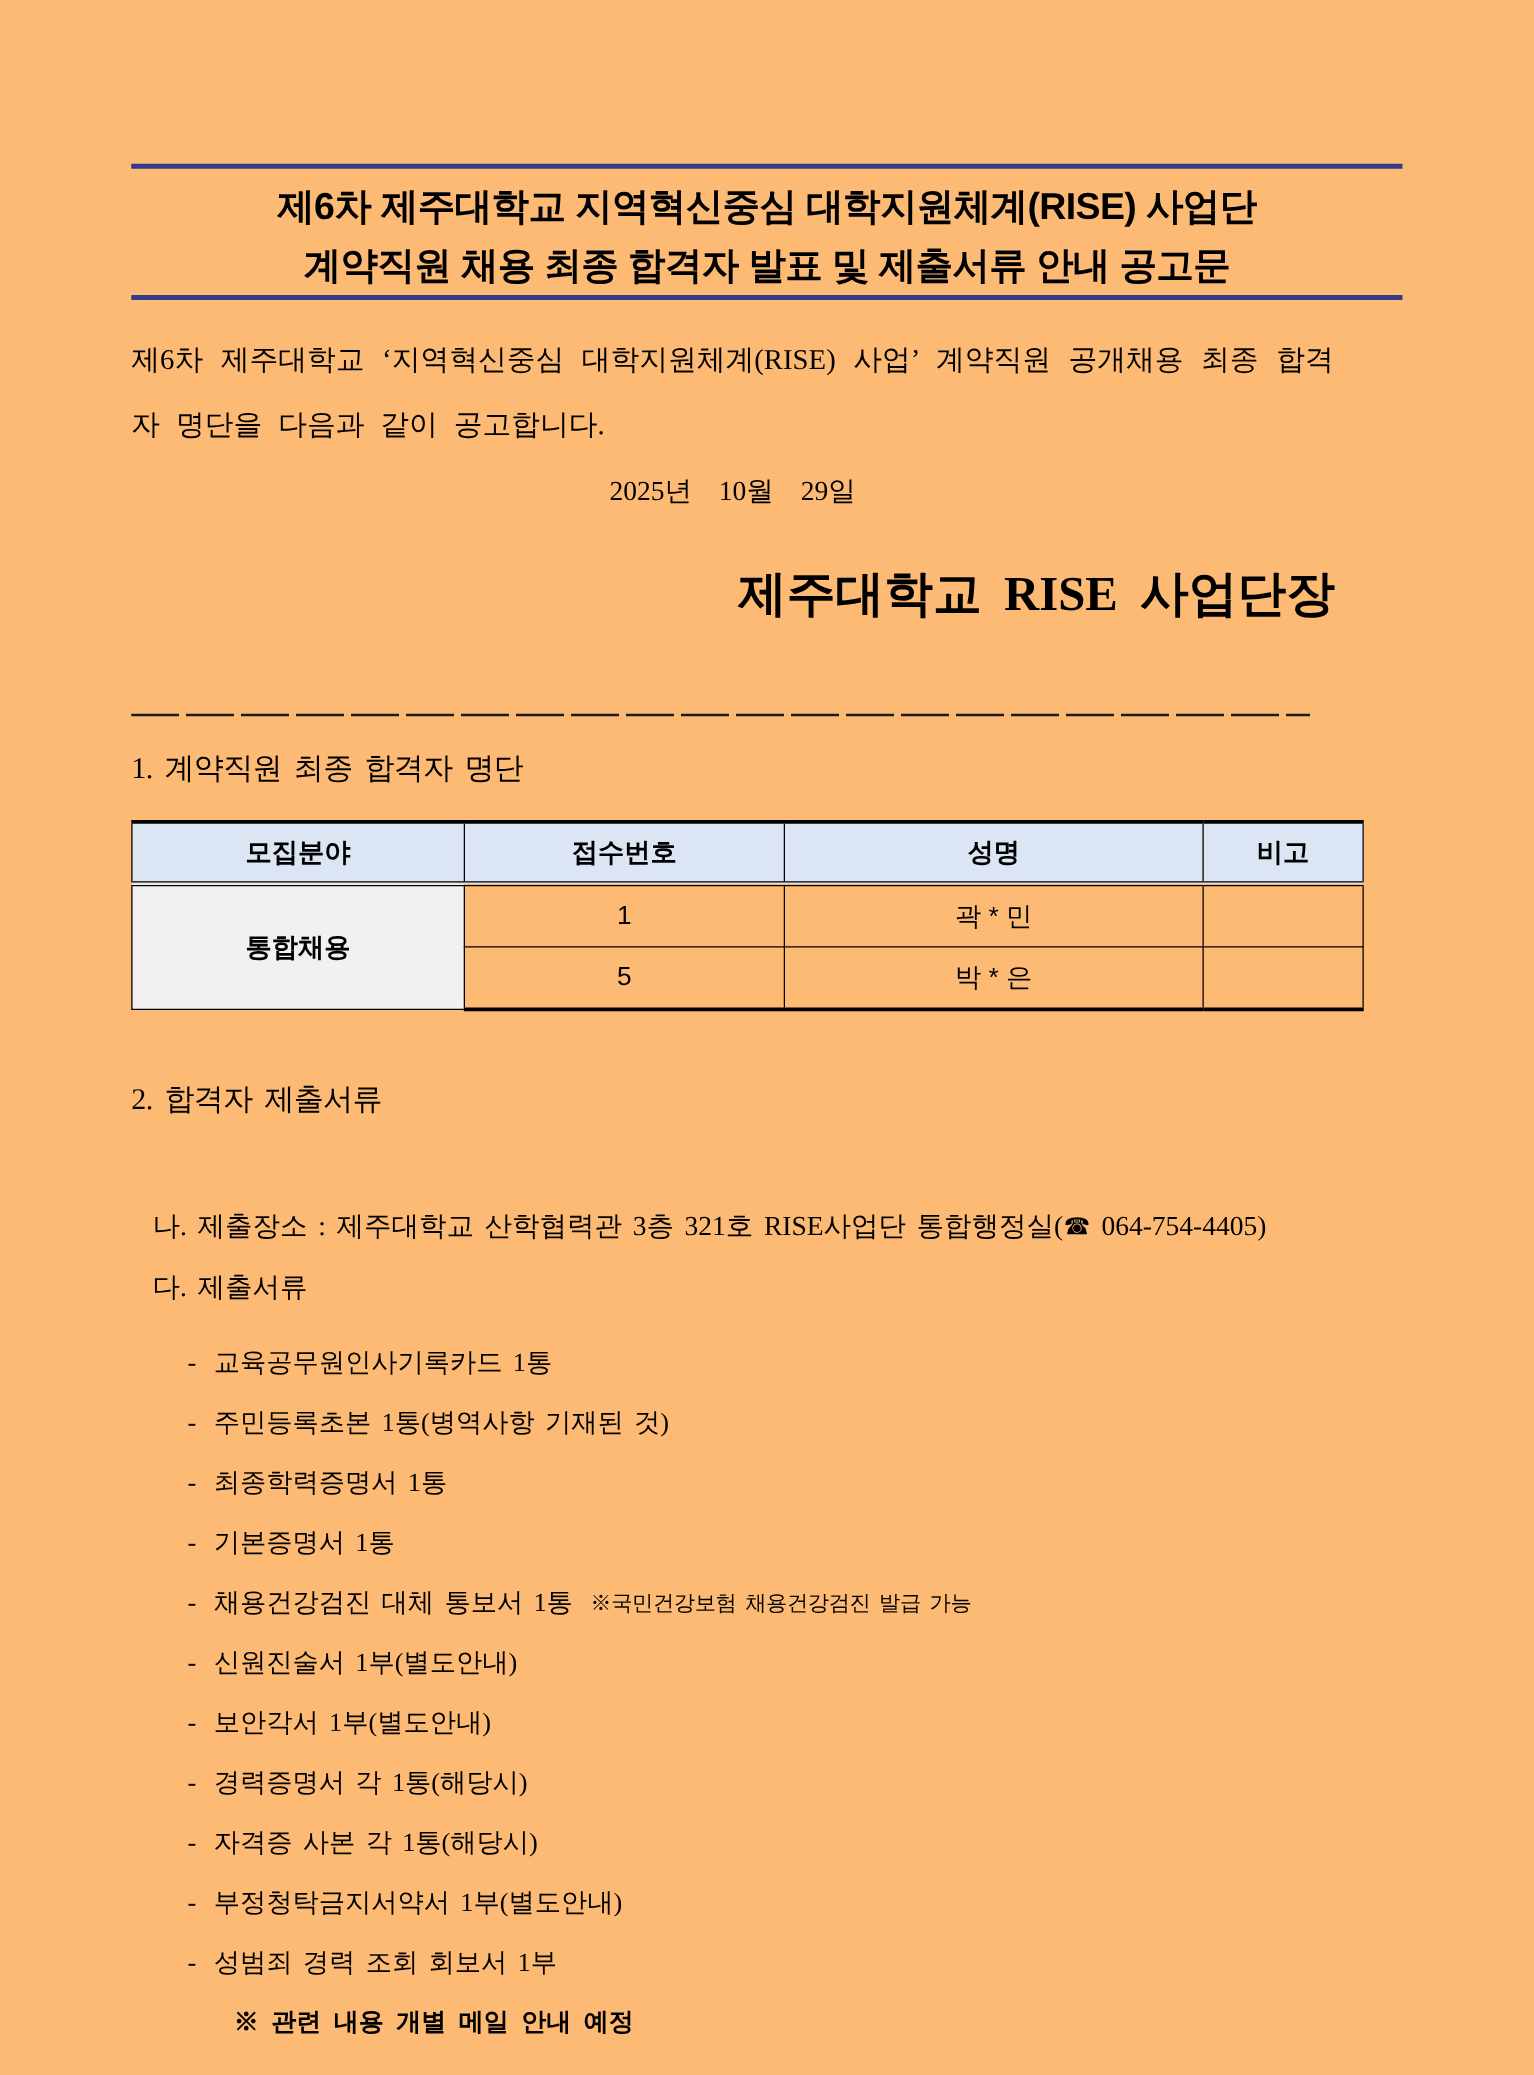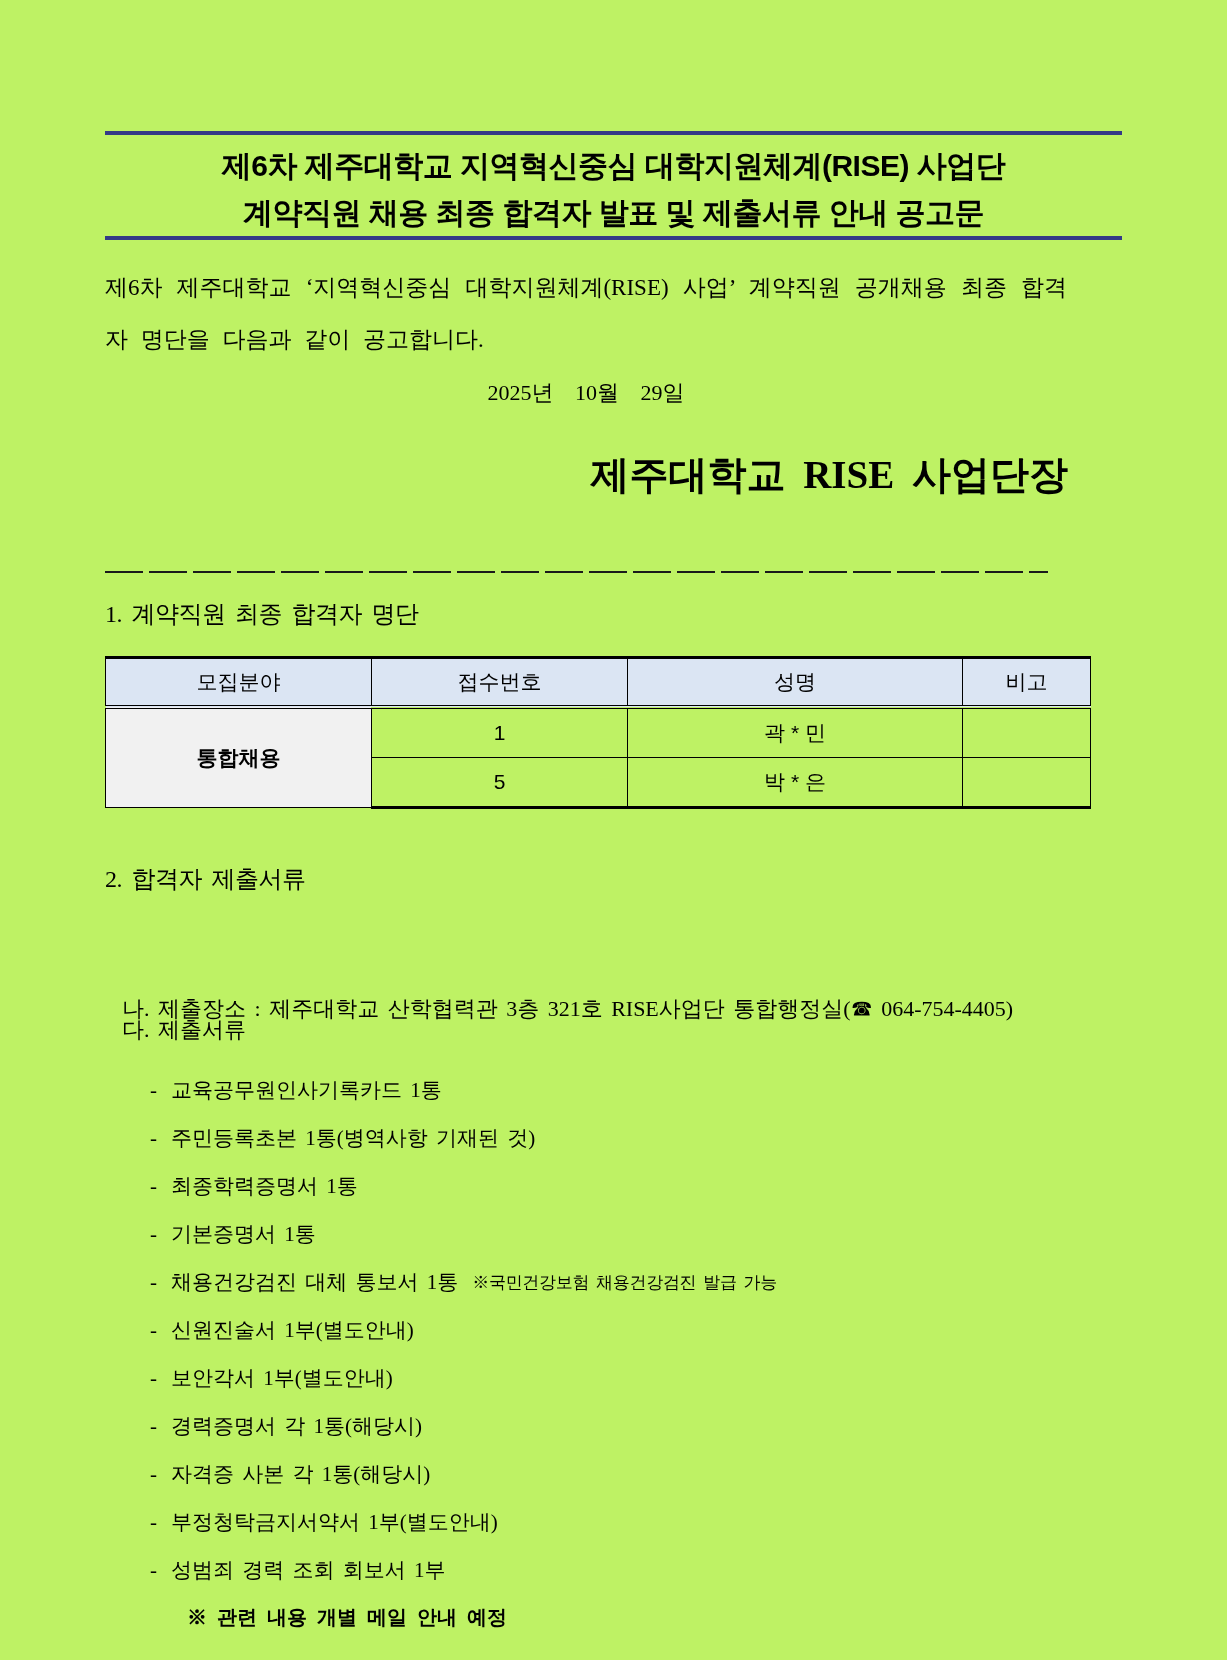--- a/index.html
+++ b/index.html
@@ -6,21 +6,21 @@
     --navy:#343a86;
     --thead-bg:#dbe5f3;
     --cat-bg:#f1f1f1;
     --blue:#0b0bee;
     --ink:#000000;
   }
   html,body{margin:0;padding:0;background:#ffffff;}
   .page{
     position:relative;
     width:1227px;height:1660px;
-    background:#bef264;
+    background:#fdba74;
     font-family:"Liberation Serif","DejaVu Serif",serif;
     color:var(--ink);
     overflow:hidden;
   }
   .abs{position:absolute;}
   .gothic{font-family:"Liberation Sans","DejaVu Sans",sans-serif;}
   .serif{font-family:"Liberation Serif","DejaVu Serif",serif;}
 
   
   .rule{left:105px;width:1017px;height:4px;background:var(--navy);}
@@ -65,35 +65,35 @@
     border-collapse:collapse;table-layout:fixed;
   }
   table.roster td,table.roster th{
     border-left:1px solid #000;border-right:1px solid #000;
     text-align:center;vertical-align:middle;padding:0;
   }
   table.roster tr.head th{
     background:var(--thead-bg);
     border-top:3px solid #000;
     border-bottom:4px double #000;
-    height:46px;font-size:21px;font-weight:normal;
+    height:46px;font-size:21px;font-weight:bold;
   }
   table.roster td{height:48px;font-size:21px;}
   table.roster td.cat{
     background:var(--cat-bg);font-weight:bold;
     border-bottom:3px solid #000;
   }
   table.roster tr.r1 td{border-bottom:1px solid #000;}
   table.roster tr.r2 td{border-bottom:3px solid #000;}
   .col1{width:27%;} .col2{width:26%;} .col3{width:34%;} .col4{width:13%;}
 
   
   .subline{left:122px;font-size:22px;word-spacing:3px;}
   .ga{top:917px;}
-  .na{top:966px;margin-top:28px;}
+  .na{top:966px;}
   .da{top:1015px;}
   .deadline{color:var(--blue);font-weight:bold;}
 
   .doc-list{left:150px;top:1066px;width:980px;}
   .doc-item{height:48px;font-size:21px;word-spacing:3px;display:flex;align-items:center;}
   .doc-item .dash{margin-right:14px;}
   .doc-item .doc-note{font-size:17px;margin-left:14px;letter-spacing:-0.3px;}
   .final-note{left:172px;top:1604px;font-size:20px;font-weight:bold;word-spacing:5px;margin-left:15px;}
 </style>
 </head>

